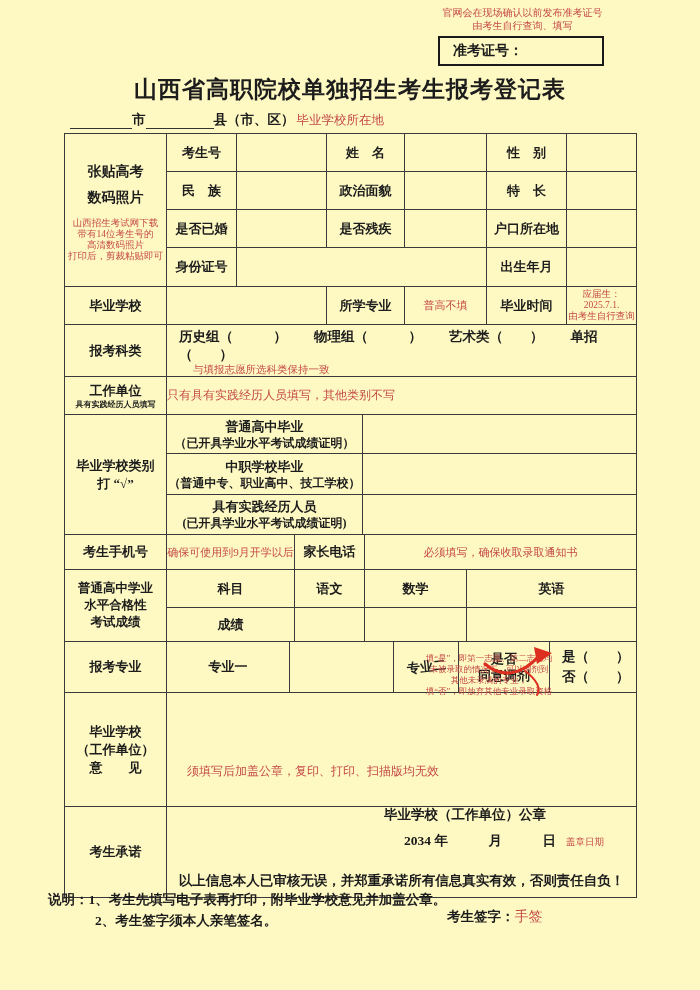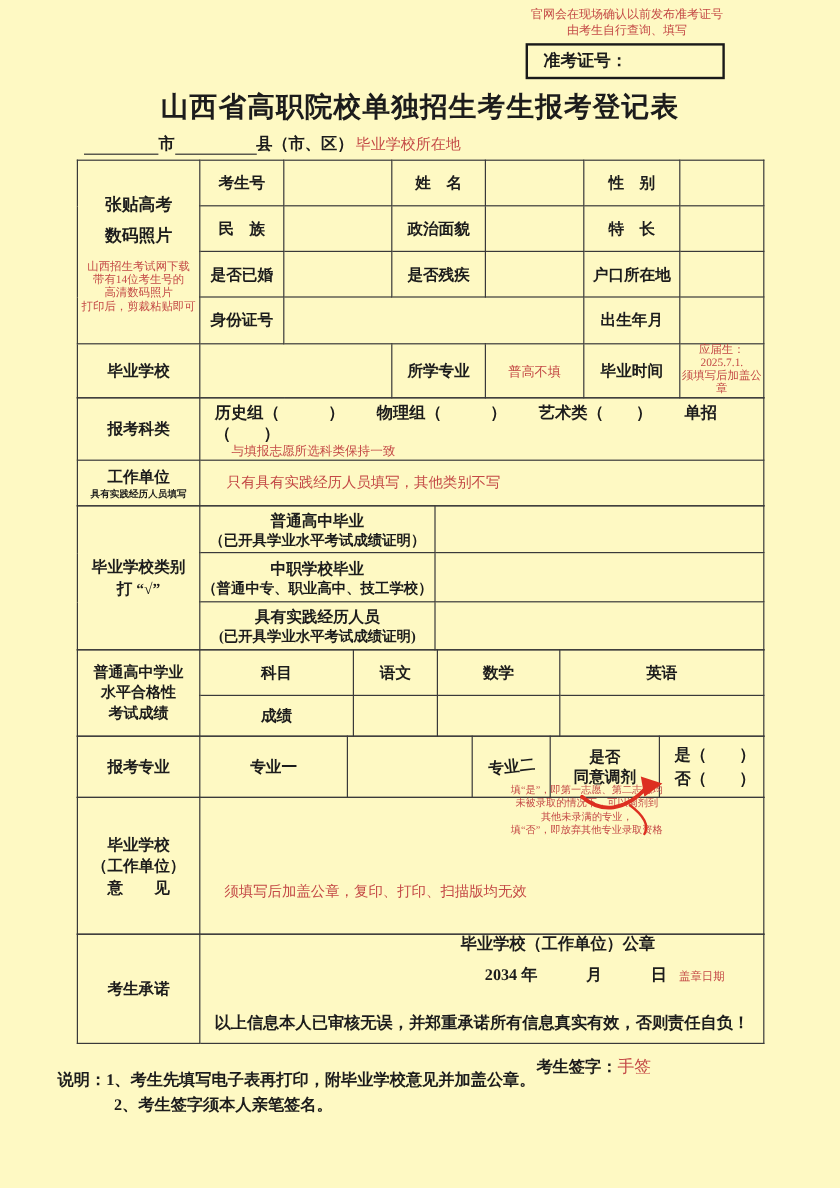--- a/index.html
+++ b/index.html
@@ -139,21 +139,21 @@
         <td></td>
       </tr>
       <tr style="height:38px">
         <td>毕业学校</td>
         <td colspan="2"></td>
         <td>所学专业</td>
         <td class="note11">普高不填</td>
         <td>毕业时间</td>
         <td>
           <div class="small-red">应届生：2025.7.1.</div>
-          <div class="small-red">须填写后加盖公章</div>
+          <div class="small-red">由考生自行查询</div>
         </td>
       </tr>
     </tbody>
       </table>
 
     <table>
       <colgroup>
           <col style="width:102px">
           <col style="width:470px">
         </colgroup>
@@ -163,21 +163,21 @@
         <td>
           <div class="cat-opts">历史组（　　　）　　物理组（　　　）　　艺术类（　　）　　单招（　　）</div>
           <div class="cat-note">与填报志愿所选科类保持一致</div>
         </td>
       </tr>
       <tr style="height:38px">
         <td>
           <div>工作单位</div>
           <div class="wu-sub">具有实践经历人员填写</div>
         </td>
-        <td class="lt note12" style="padding-left:22px">只有具有实践经历人员填写，其他类别不写</td>
+        <td class="lt note12" style="">只有具有实践经历人员填写，其他类别不写</td>
       </tr>
     </tbody>
       </table>
 
     <table>
       <colgroup>
           <col style="width:102px">
           <col style="width:196px">
           <col style="width:274px">
         </colgroup>
@@ -203,20 +203,36 @@
       <tr style="height:40px">
         <td class="two-line">
           <div class="l1">具有实践经历人员</div>
           <div class="l2">(已开具学业水平考试成绩证明)</div>
         </td>
         <td></td>
       </tr>
     </tbody>
       </table>
 
+    <table>
+      <colgroup>
+          <col style="width:102px">
+          <col style="width:128px">
+          <col style="width:70px">
+          <col style="width:272px">
+        </colgroup>
+      <tbody>
+          <tr style="height:35px">
+        <td>考生手机号</td>
+        <td class="note11">确保可使用到9月开学以后</td>
+        <td>家长电话</td>
+        <td class="note11">必须填写，确保收取录取通知书</td>
+      </tr>
+    </tbody>
+      </table>
 
     <table>
       <colgroup>
           <col style="width:102px">
           <col style="width:128px">
           <col style="width:70px">
           <col style="width:102px">
           <col style="width:170px">
         </colgroup>
       <tbody>

